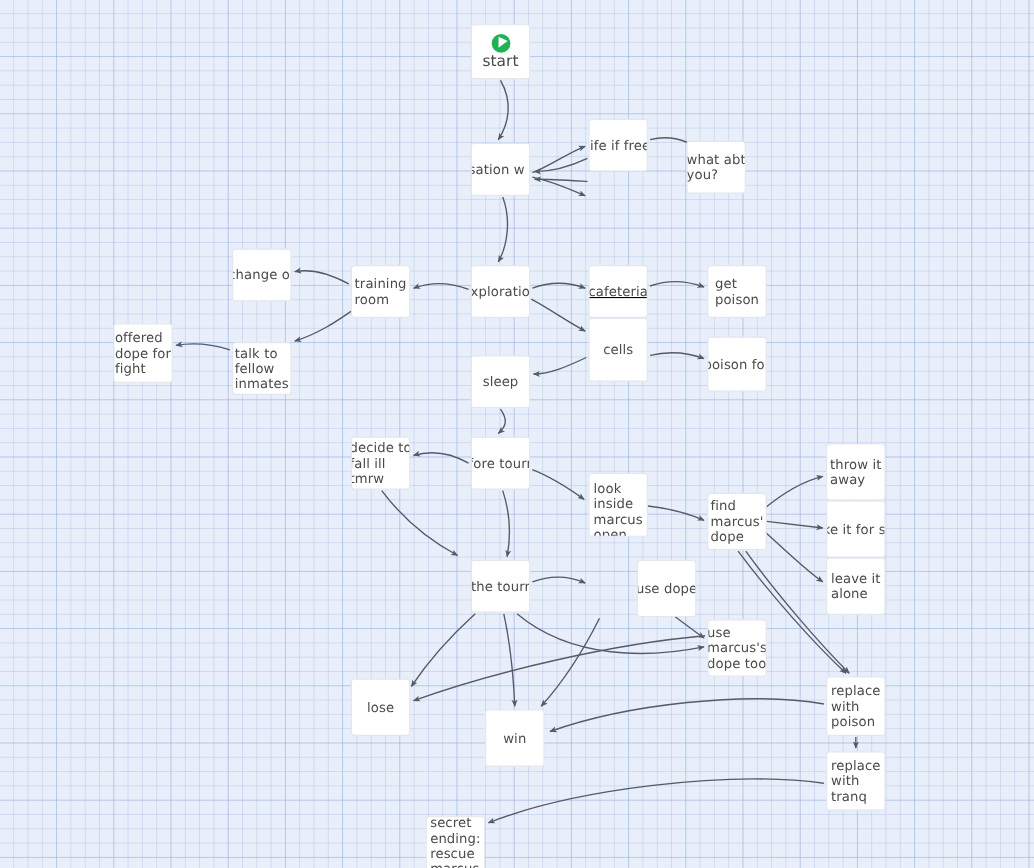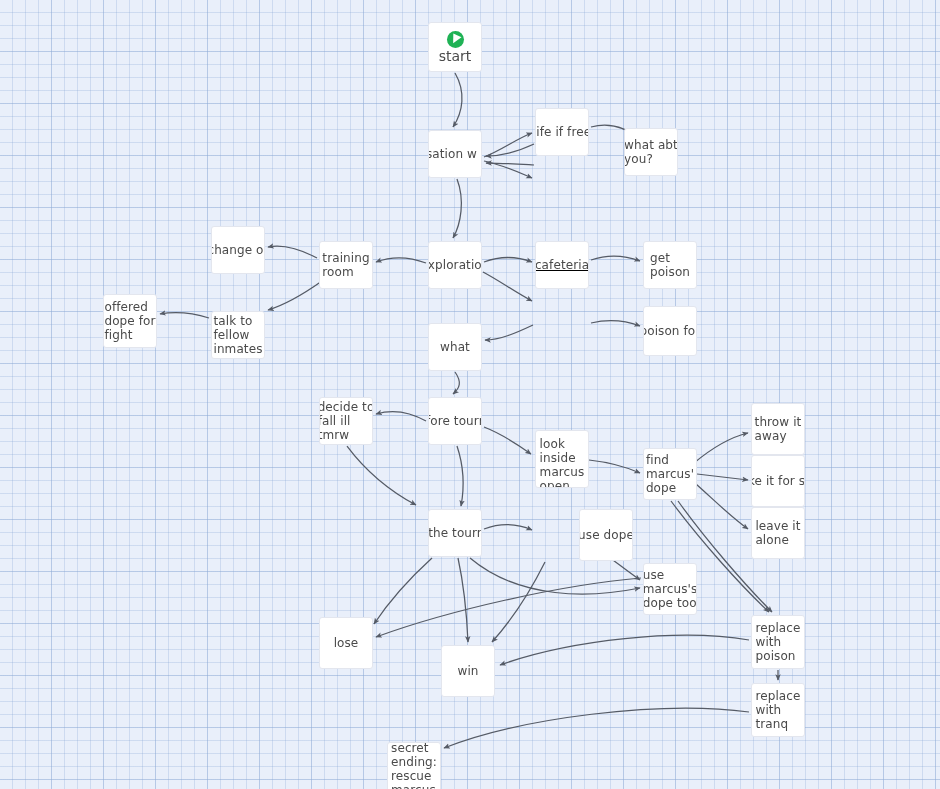--- a/index.html
+++ b/index.html
@@ -222,34 +222,37 @@
   <div class="node" style="left:103px; top:294px; width:54px; height:54px;">
     <span class="node-label">offered
 dope for
 fight</span>
   </div>
 
   <div class="node" style="left:535px; top:241px; width:54px; height:48px;text-decoration:underline;">
     <span class="node-label">cafeteria</span>
   </div>
 
+  <div class="node" style="left:535px; top:289px; width:54px; height:58px;">
+    <span class="node-label">cells</span>
+  </div>
 
   <div class="node" style="left:643px; top:241px; width:54px; height:48px;">
     <span class="node-label">get
 poison</span>
   </div>
 
   <div class="node overflow-x" style="left:643px; top:306px; width:54px; height:50px;">
     <span class="node-label">trade
 poison
 for tranq</span>
   </div>
 
   <div class="node" style="left:428px; top:323px; width:54px; height:48px;">
-    <span class="node-label">what</span>
+    <span class="node-label">sleep</span>
   </div>
 
   <div class="node overflow-x" style="left:428px; top:397px; width:54px; height:48px;">
     <span class="node-label">day before
 tournament</span>
   </div>
 
   <div class="node" style="left:319px; top:397px; width:54px; height:48px;">
     <span class="node-label">decide to
 fall ill

